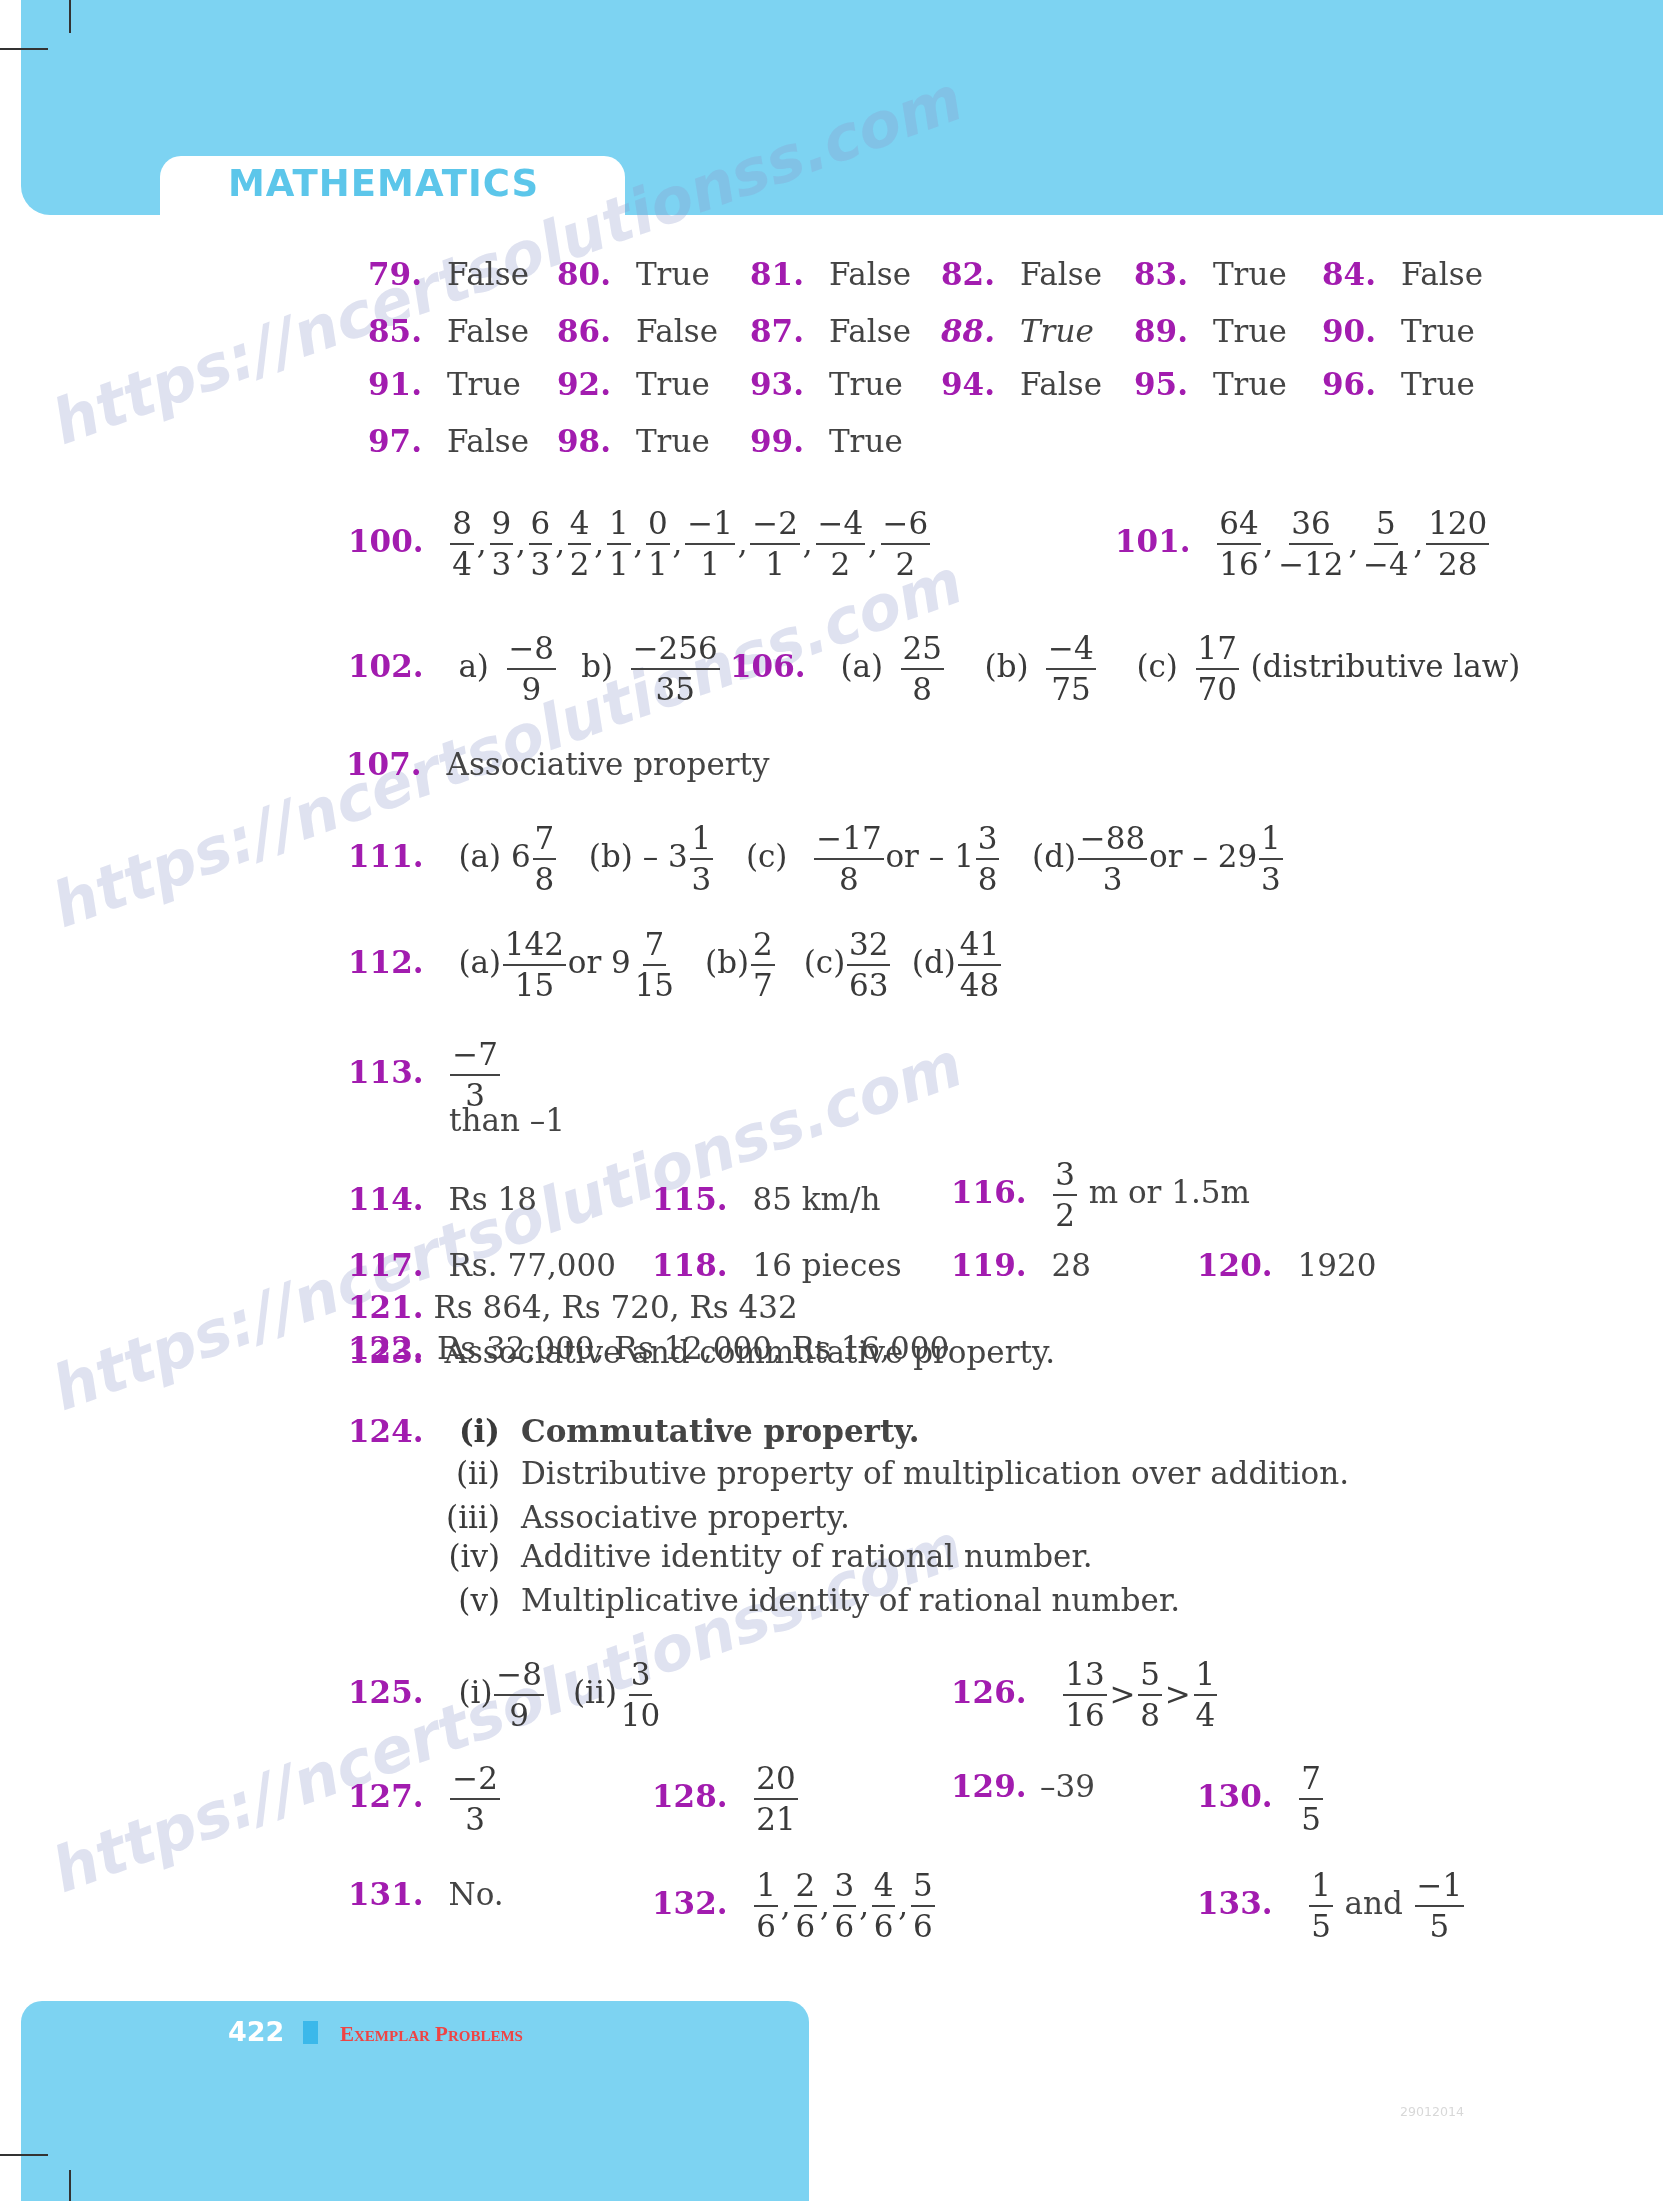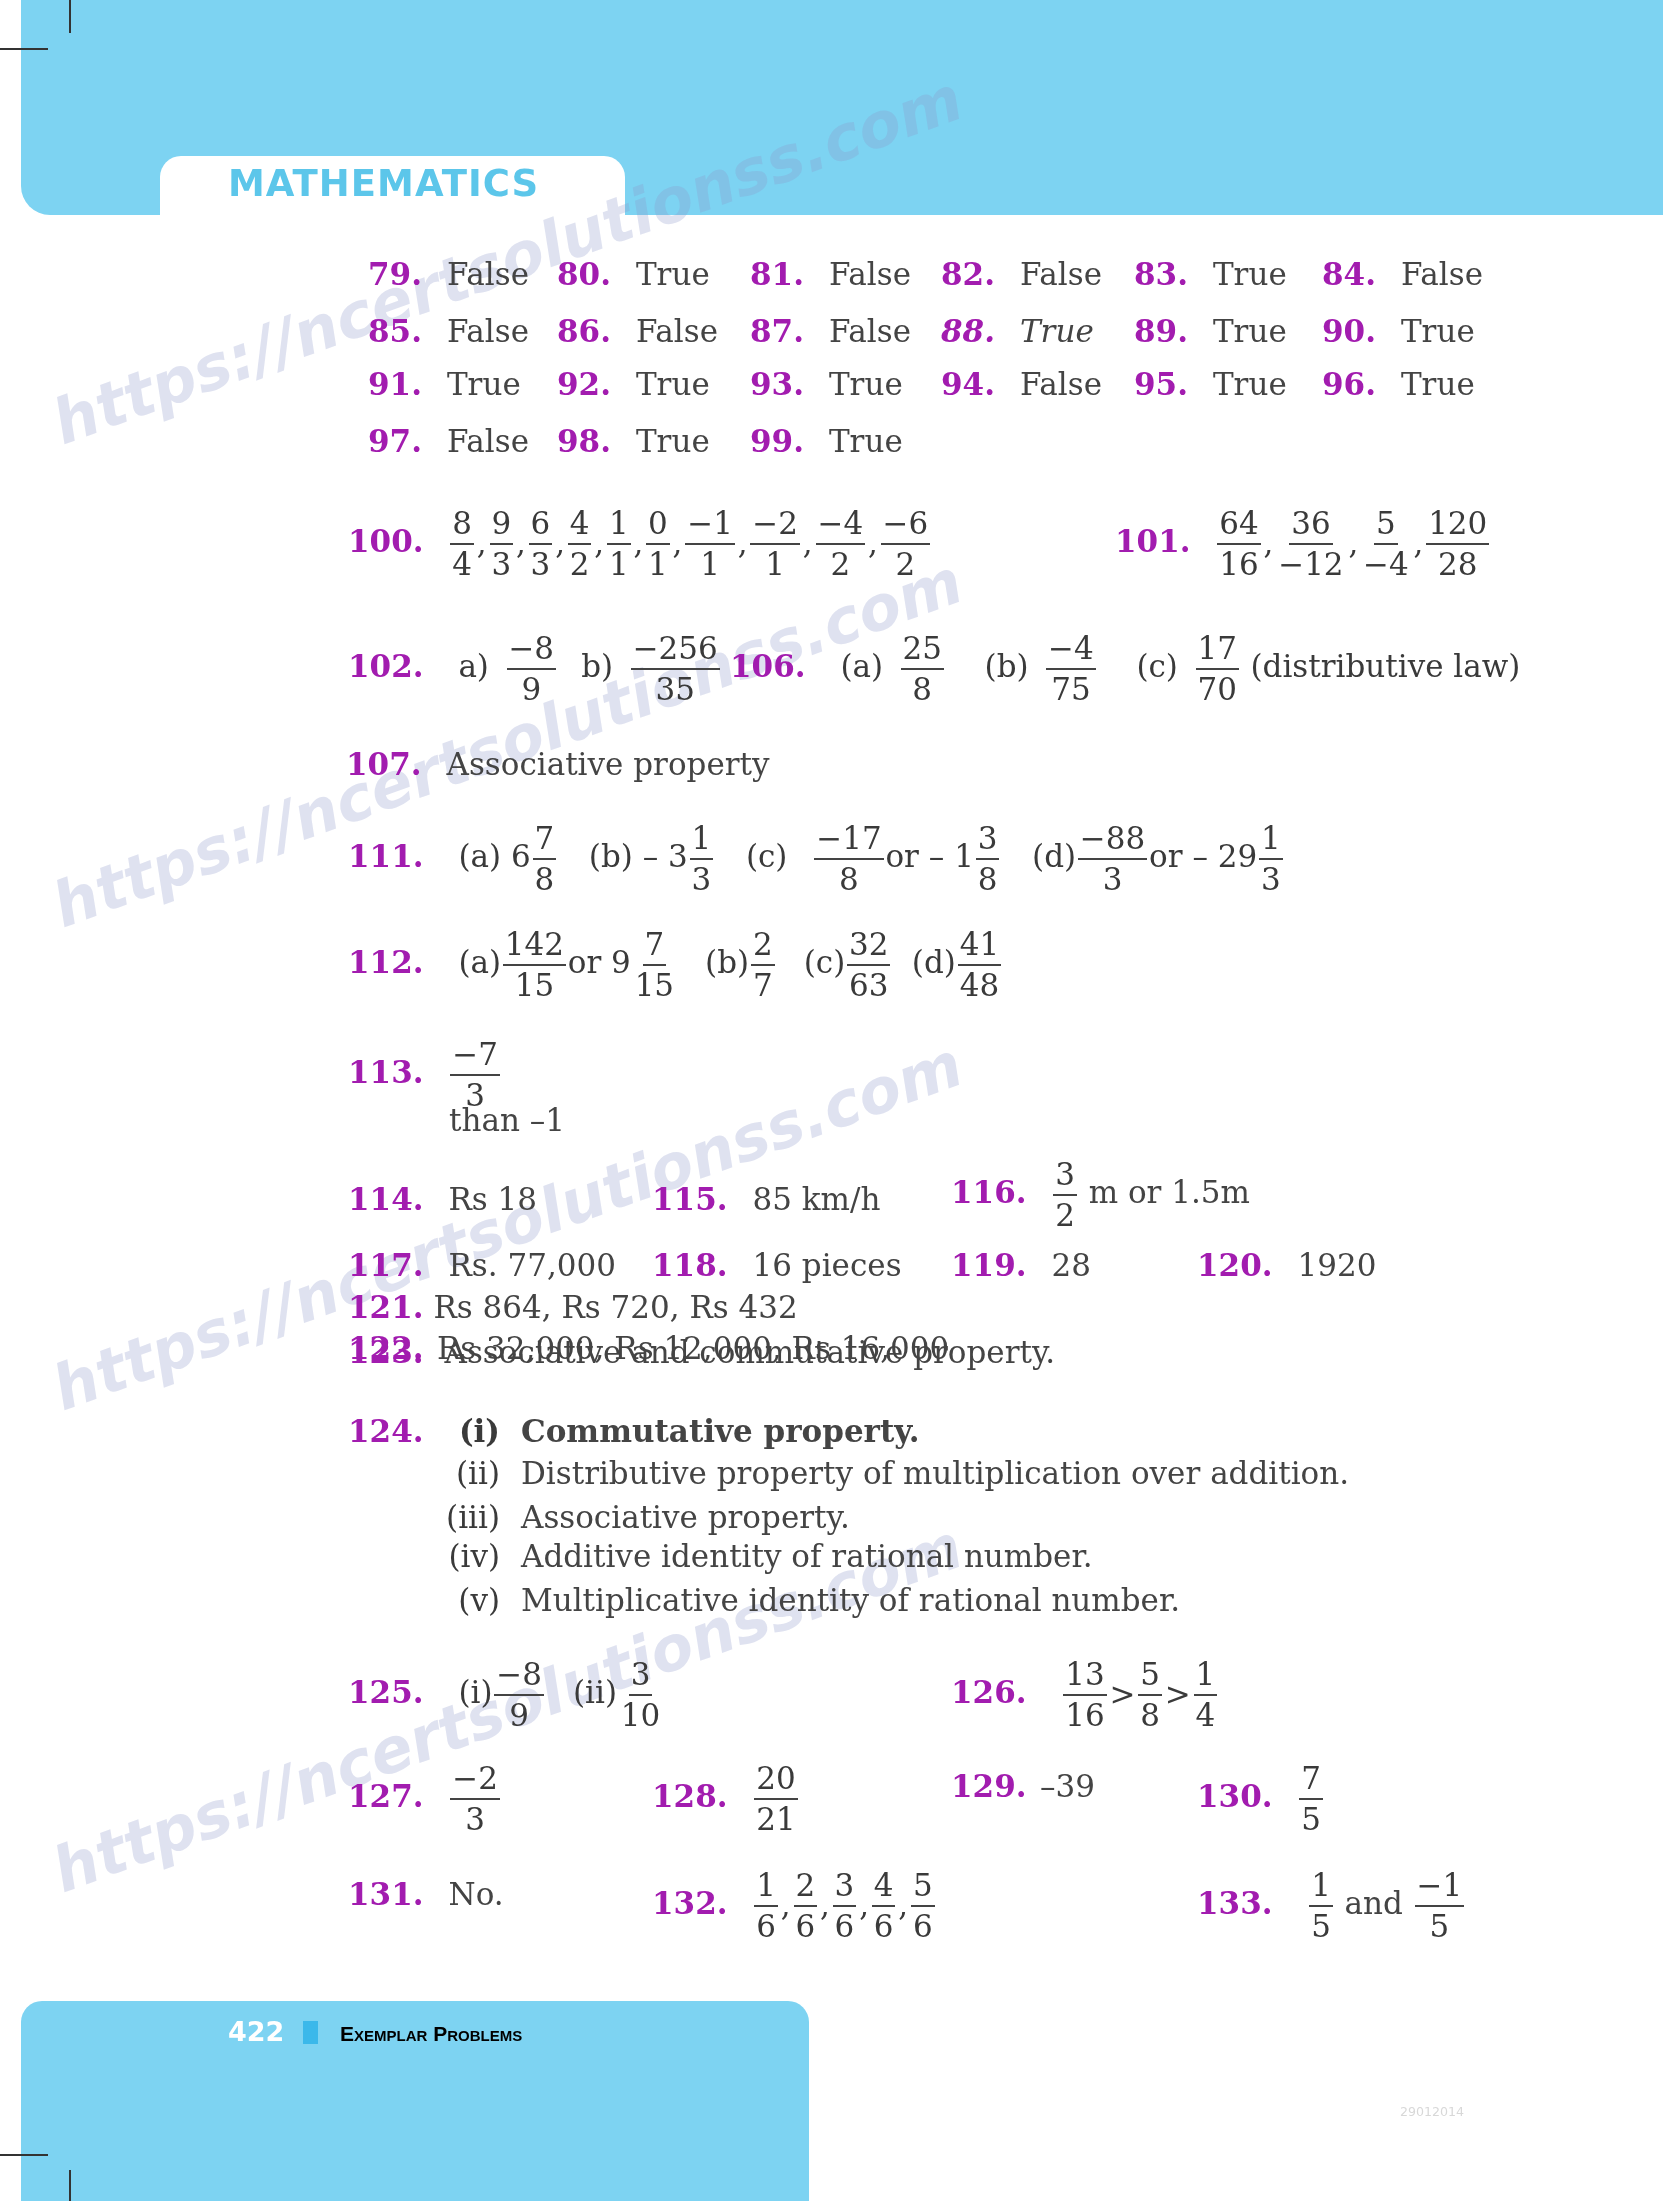--- a/index.html
+++ b/index.html
@@ -7,21 +7,21 @@
        font-family:"DejaVu Serif","Liberation Serif",serif;color:#3a3a3a;}
   .abs{position:absolute;}
   .header-band{left:21px;top:0;width:1642px;height:215px;background:#7dd3f2;border-bottom-left-radius:29px;}
   .subject-tab{left:160px;top:156px;width:465px;height:68px;background:#fff;border-top-left-radius:21px;border-top-right-radius:21px;}
   .subject-title{left:228px;top:162px;font-family:"DejaVu Sans","Liberation Sans",sans-serif;font-weight:bold;font-size:37px;
        color:#5cc6ea;letter-spacing:1px;}
   .crop-mark{background:#333;}
   .footer-box{left:21px;top:2001px;width:788px;height:201px;background:#7dd3f2;border-top-left-radius:21px;border-top-right-radius:21px;}
   .page-num{left:228px;top:2016px;font-family:"DejaVu Sans","Liberation Sans",sans-serif;font-weight:bold;font-size:27px;color:#fff;}
   .footer-square{left:303px;top:2021px;width:15.4px;height:23px;background:#3bb8ea;}
-  .footer-title{left:340px;top:2022px;font-family:Liberation Sans, sans-serif;font-weight:bold;font-size:21px;color:#000000;
+  .footer-title{left:340px;top:2022px;font-family:Liberation Serif, serif;font-weight:bold;font-size:21px;color:#ef4444;
        font-variant:small-caps;}
   .doc-code{left:1400px;top:2104px;font-family:"DejaVu Sans","Liberation Sans",sans-serif;font-size:12.6px;color:#d8d8d8;}
   .wm{font-family:"DejaVu Sans","Liberation Sans",sans-serif;font-weight:bold;font-style:italic;font-size:62px;color:rgba(140,150,200,0.28);
       transform-origin:left bottom;transform:rotate(-20deg);white-space:nowrap;pointer-events:none;}
   .q{position:absolute;font-size:31px;line-height:39px;white-space:nowrap;}
   .n{font-weight:bold;color:#a21caf;margin-right:25px;}
   .a{color:#444;}
   .frac{display:inline-flex;flex-direction:column;align-items:center;vertical-align:middle;margin:0 1.9px;line-height:1;}
   .frac .num{padding:0 1.9px 3.9px 1.9px;border-bottom:2.9px solid #444;font-size:31px;}
   .frac .den{padding:3.9px 1.9px 0 1.9px;font-size:31px;}

